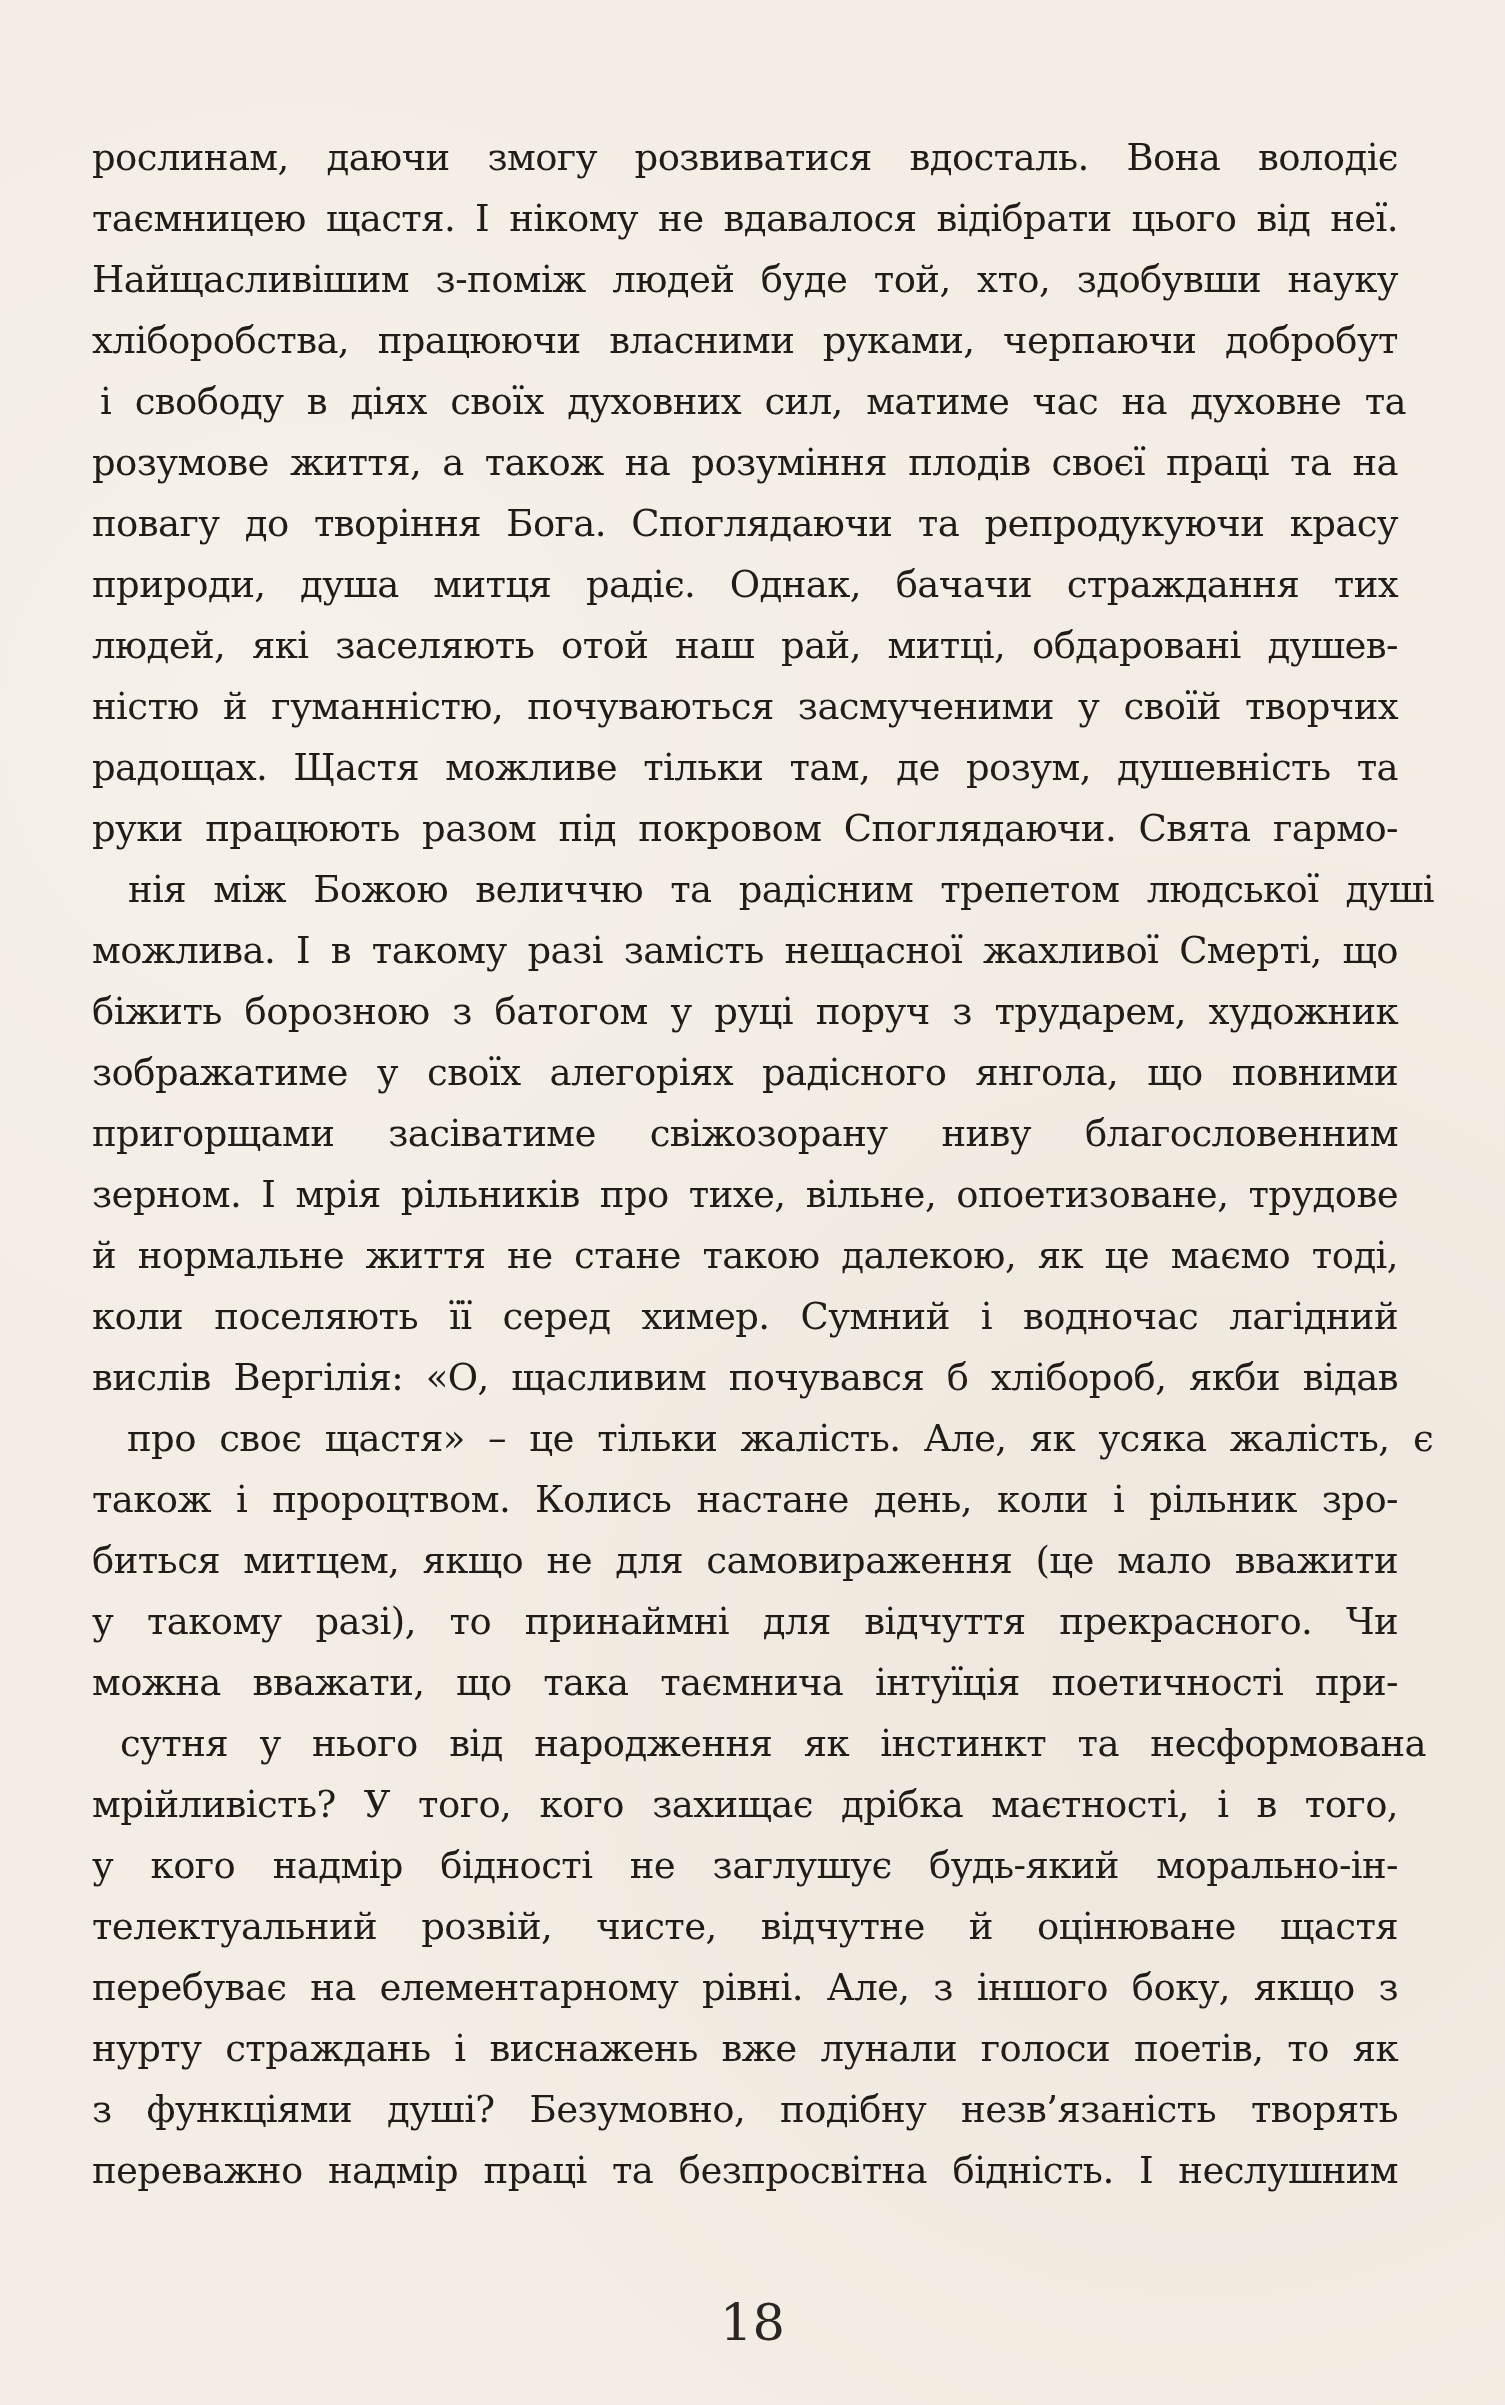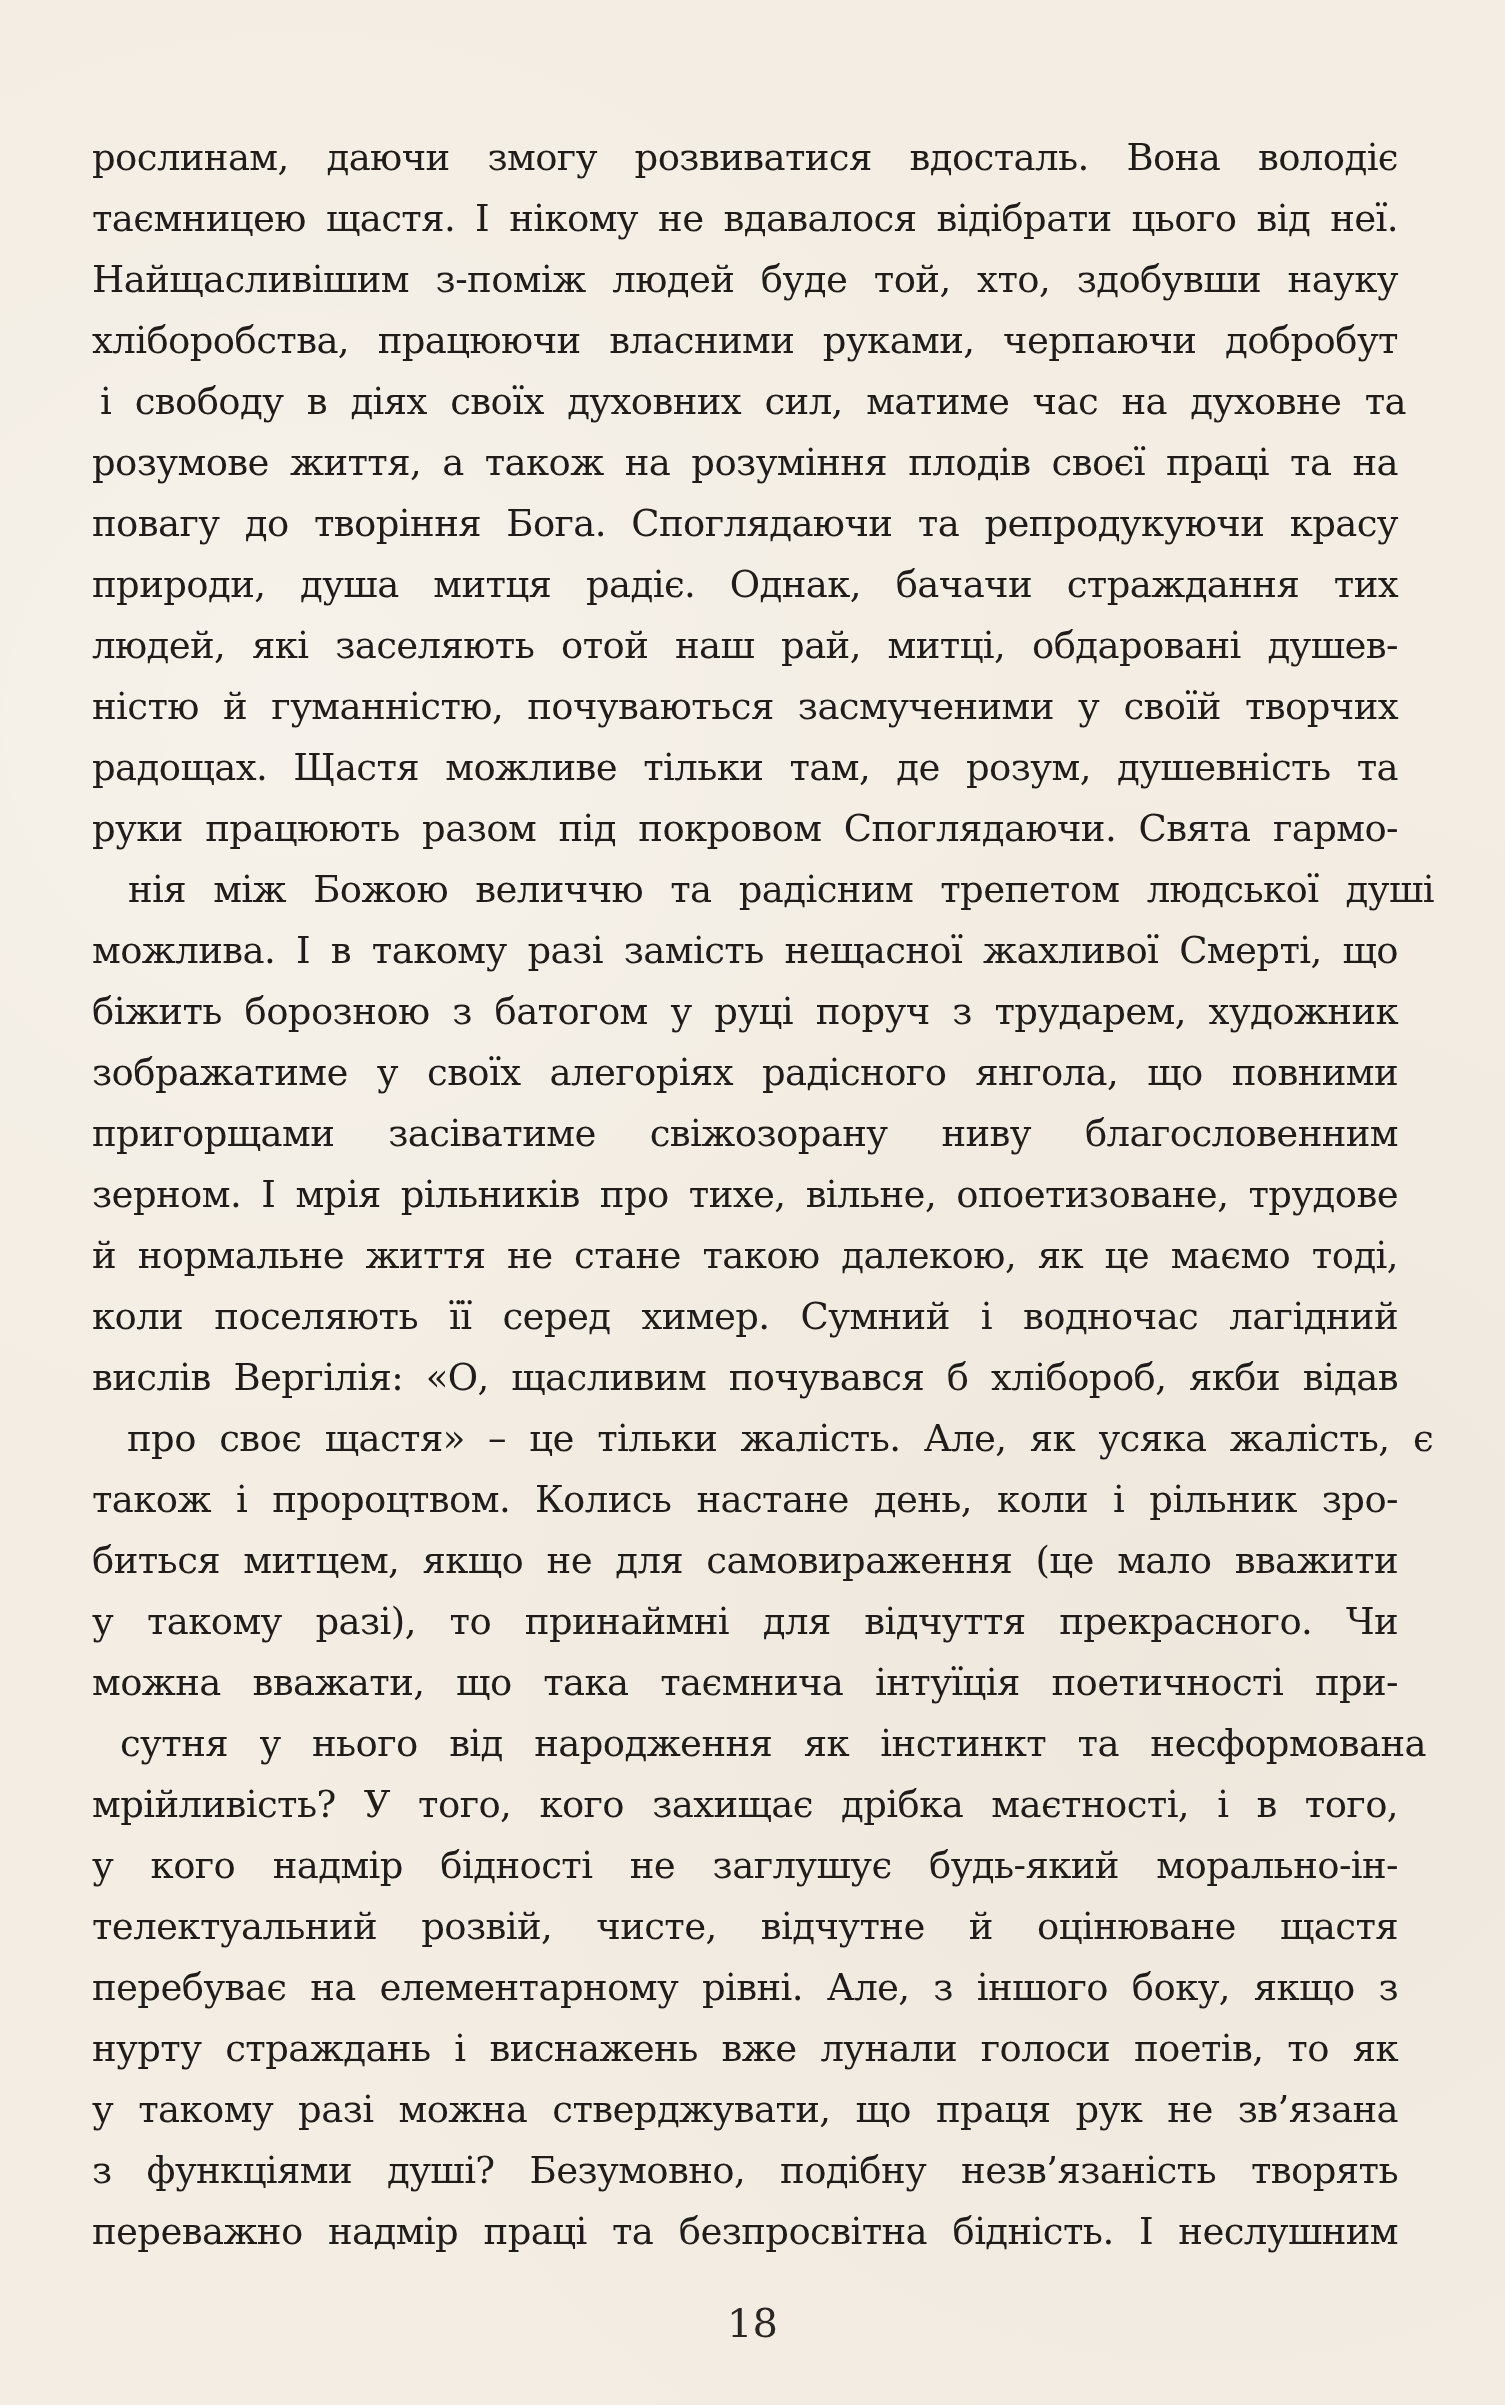--- a/index.html
+++ b/index.html
@@ -45,21 +45,21 @@
     }
     .line.last {
       text-align-last: justify;
     }
     .page-number {
       position: absolute;
       top: 2277px;
       left: 0;
       width: 1505px;
       text-align: center;
-      font-size: 40px;
+      font-size: 51px;
       line-height: 60px;
       color: #2a2623;
     }
   </style>
 </head>
 <body>
 
 <div class="page">
   <div class="text-block">
     <span class="line" style="display: block; width: 1306px;">рослинам, даючи змогу розвиватися вдосталь. Вона володіє</span>
@@ -87,20 +87,19 @@
     <span class="line" style="display: block; width: 1306px;">також і пророцтвом. Колись настане день, коли і рільник зро-</span>
     <span class="line" style="display: block; width: 1306px;">биться митцем, якщо не для самовираження (це мало вважити</span>
     <span class="line" style="display: block; width: 1306px;">у такому разі), то принаймні для відчуття прекрасного. Чи</span>
     <span class="line" style="display: block; width: 1306px;">можна вважати, що така таємнича інтуїція поетичності при-</span>
     <span class="line" style="display: block; width: 1306px; margin-left: 28px;">сутня у нього від народження як інстинкт та несформована</span>
     <span class="line" style="display: block; width: 1306px;">мрійливість? У того, кого захищає дрібка маєтності, і в того,</span>
     <span class="line" style="display: block; width: 1306px;">у кого надмір бідності не заглушує будь-який морально-ін-</span>
     <span class="line" style="display: block; width: 1306px;">телектуальний розвій, чисте, відчутне й оцінюване щастя</span>
     <span class="line" style="display: block; width: 1306px;">перебуває на елементарному рівні. Але, з іншого боку, якщо з</span>
     <span class="line" style="display: block; width: 1306px;">нурту страждань і виснажень вже лунали голоси поетів, то як</span>
-    <span class="line" style="display: block; width: 1306px;">у такому разі можна стверджувати, що праця рук не зв’язана</span>
     <span class="line" style="display: block; width: 1306px;">з функціями душі? Безумовно, подібну незв’язаність творять</span>
     <span class="line last" style="display: block; width: 1306px;">переважно надмір праці та безпросвітна бідність. І неслушним</span>
   </div>
 
   <div class="page-number">18</div>
 </div>
 
 
 </body></html>

